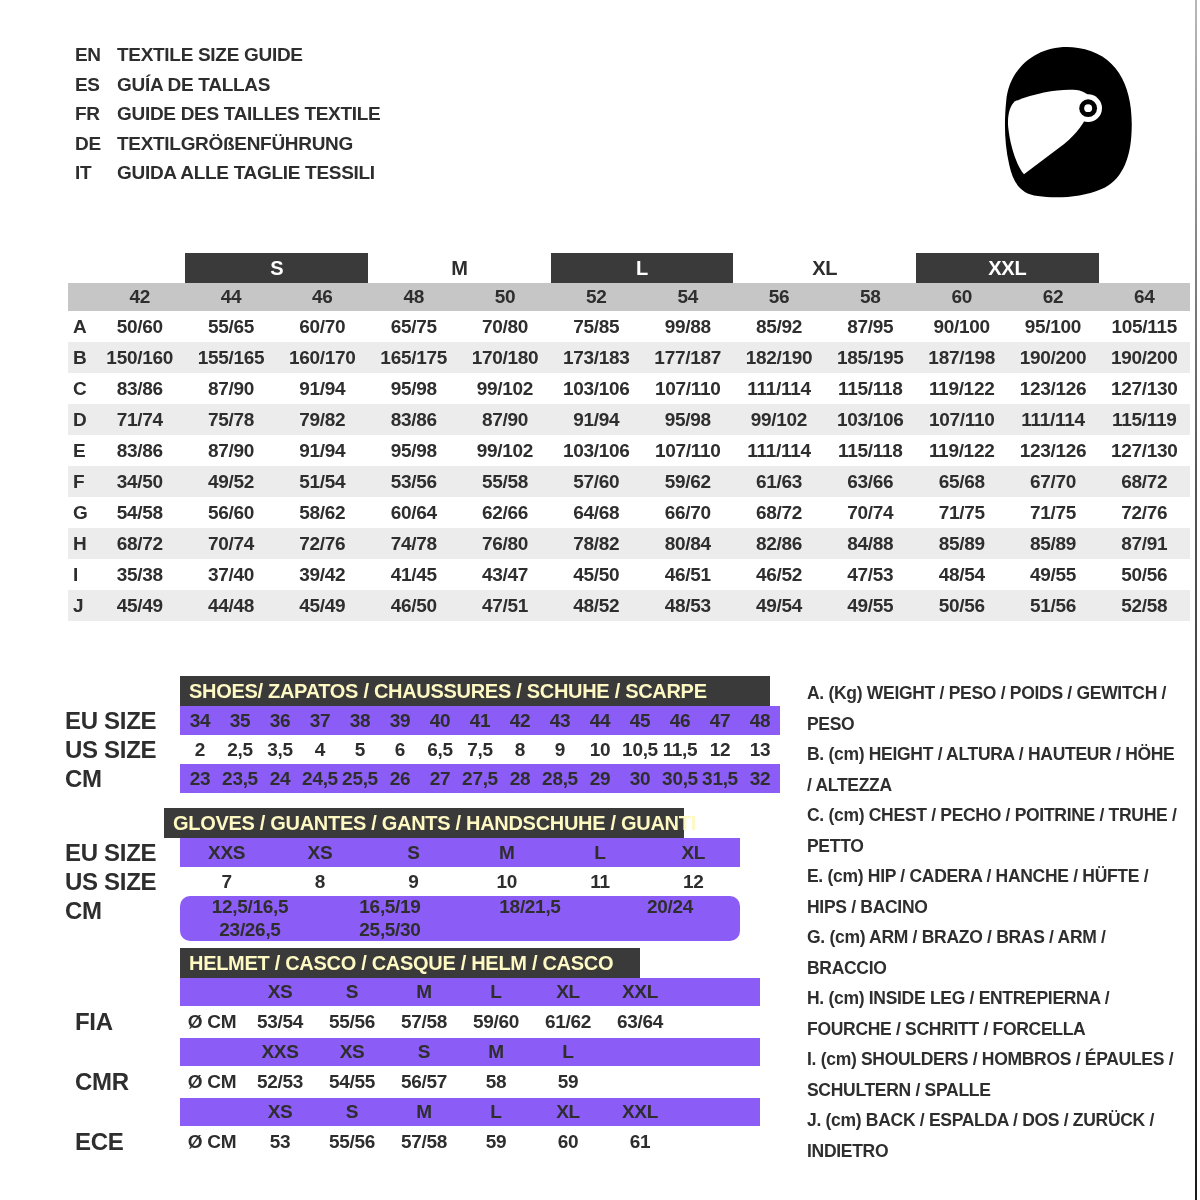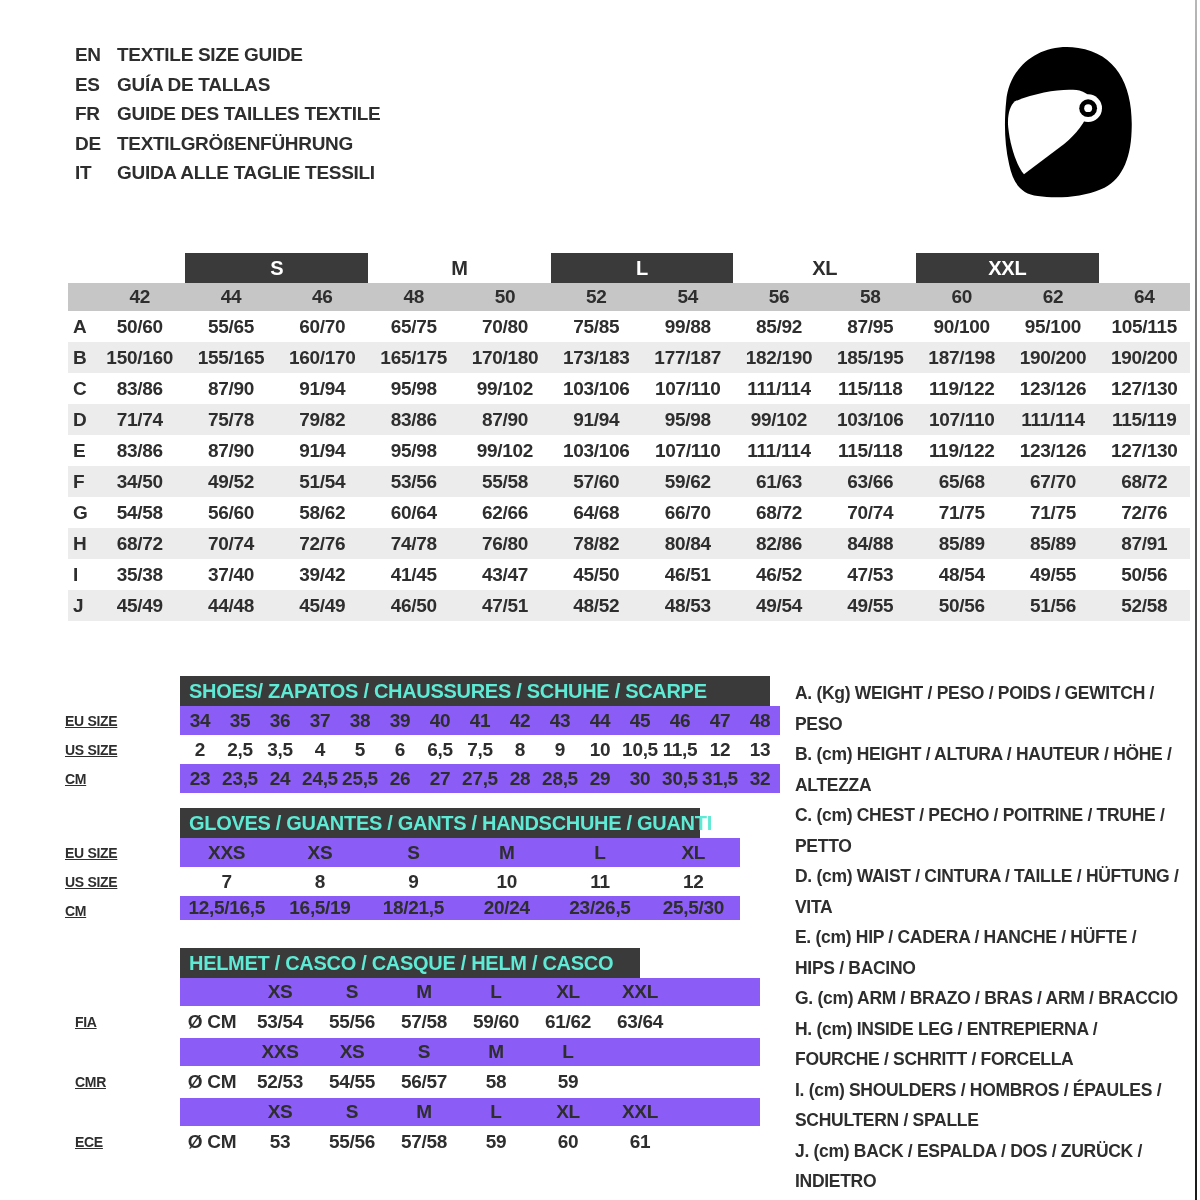--- a/index.html
+++ b/index.html
@@ -19,27 +19,27 @@
   .a-grid{display:grid;grid-template-columns:26px repeat(12,1fr);}
   .group-row{height:30px;}
   .group-cell{display:flex;align-items:center;justify-content:center;font-size:20px;}
   .group-cell.boxed{background:#3a3a3a;color:#ffffff;}
   .num-row{background:#c6c6c6;height:28px;}
   .data-row{height:31px;}
   .data-row.stripe{background:#ececec;}
   .row-label{display:flex;align-items:center;padding-left:5px;font-size:19px;}
   .cell{display:flex;align-items:center;justify-content:center;font-size:19px;white-space:nowrap;}
   
-  .section-title{position:absolute;background:#3a3a3a;color:#5eead4;font-size:20px;
+  .section-title{position:absolute;background:#3a3a3a;color:#fef9c3;font-size:20px;
     display:flex;align-items:center;padding-left:9px;height:30px;box-sizing:border-box;white-space:nowrap;}
-  .side-label{position:absolute;left:65px;display:flex;align-items:center;font-size:14px;white-space:nowrap;text-decoration:underline;}
+  .side-label{position:absolute;left:65px;display:flex;align-items:center;font-size:24px;white-space:nowrap;}
   .srow{position:absolute;display:grid;}
   .srow.gray{background:#8b5cf6;}
   .legend{position:absolute;left:795px;top:678px;width:385px;font-size:17.5px;line-height:30.5px;}
-  .legend-line{white-space:normal;}
+  .legend-line{white-space:normal;margin-left:12px;}
   .edge-line{position:absolute;right:3px;top:0;width:2px;height:1200px;
     background:linear-gradient(#b8b8b8,#555 40%,#1a1a1a);}
 </style>
 </head>
 <body>
 
 <div class="lang-block">
     <div class="lang-row">
       <span class="lang-code">EN</span>
       <span class="lang-text">TEXTILE SIZE GUIDE</span>
@@ -300,42 +300,42 @@
       <div class="cell">28</div>
       <div class="cell">28,5</div>
       <div class="cell">29</div>
       <div class="cell">30</div>
       <div class="cell">30,5</div>
       <div class="cell">31,5</div>
       <div class="cell">32</div>
     </div>
   </div>
 
-<div class="section-title" style="left:180px;top:808px;width:520px;">GLOVES / GUANTES / GANTS / HANDSCHUHE / GUANTI</div>
+<div class="section-title" style="left:164px;top:808px;width:520px;">GLOVES / GUANTES / GANTS / HANDSCHUHE / GUANTI</div>
 <div id="gloves-zone">
     <div class="side-label" style="top: 838px; height: 29px;">EU SIZE</div>
     <div class="srow gray" style="left: 180px; top: 838px; width: 560px; height: 29px; grid-template-columns: repeat(6, 1fr);">
       <div class="cell">XXS</div>
       <div class="cell">XS</div>
       <div class="cell">S</div>
       <div class="cell">M</div>
       <div class="cell">L</div>
       <div class="cell">XL</div>
     </div>
     <div class="side-label" style="top: 867px; height: 29px;">US SIZE</div>
     <div class="srow" style="left: 180px; top: 867px; width: 560px; height: 29px; grid-template-columns: repeat(6, 1fr);">
       <div class="cell">7</div>
       <div class="cell">8</div>
       <div class="cell">9</div>
       <div class="cell">10</div>
       <div class="cell">11</div>
       <div class="cell">12</div>
     </div>
     <div class="side-label" style="top: 896px; height: 29px;">CM</div>
-    <div class="srow gray" style="left: 180px; top: 896px; width: 560px; height: 24px; grid-template-columns: repeat(6, 1fr);">
+    <div class="srow gray" style="left: 180px; top: 896px; width: 560px; height: 45px; grid-template-columns: repeat(4, 1fr); border-radius: 10px;">
       <div class="cell">12,5/16,5</div>
       <div class="cell">16,5/19</div>
       <div class="cell">18/21,5</div>
       <div class="cell">20/24</div>
       <div class="cell">23/26,5</div>
       <div class="cell">25,5/30</div>
     </div>
   </div>
 
 <div class="section-title" style="left:180px;top:948px;width:460px;">HELMET / CASCO / CASQUE / HELM / CASCO</div>
@@ -394,21 +394,20 @@
       <div class="cell">59</div>
       <div class="cell">60</div>
       <div class="cell">61</div>
     </div>
   </div>
 
 <div class="legend">
     <div class="legend-line">A. (Kg) WEIGHT / PESO / POIDS / GEWITCH / PESO</div>
     <div class="legend-line">B. (cm) HEIGHT / ALTURA / HAUTEUR / HÖHE / ALTEZZA</div>
     <div class="legend-line">C. (cm) CHEST / PECHO / POITRINE / TRUHE / PETTO</div>
-    <div class="legend-line">D. (cm) WAIST / CINTURA / TAILLE / HÜFTUNG / VITA</div>
     <div class="legend-line">E. (cm) HIP / CADERA / HANCHE / HÜFTE / HIPS / BACINO</div>
     <div class="legend-line">G. (cm) ARM / BRAZO / BRAS / ARM / BRACCIO</div>
     <div class="legend-line">H. (cm) INSIDE LEG / ENTREPIERNA / FOURCHE / SCHRITT / FORCELLA</div>
     <div class="legend-line">I. (cm) SHOULDERS / HOMBROS / ÉPAULES / SCHULTERN / SPALLE</div>
     <div class="legend-line">J. (cm) BACK / ESPALDA / DOS / ZURÜCK / INDIETRO</div>
   </div>
 
 <div class="edge-line"></div>
 
 </body></html>

